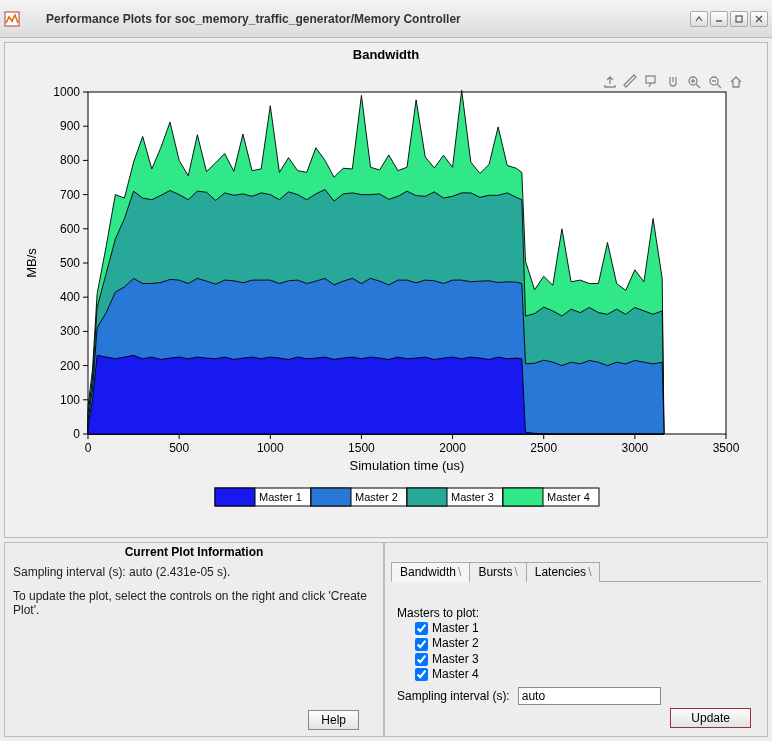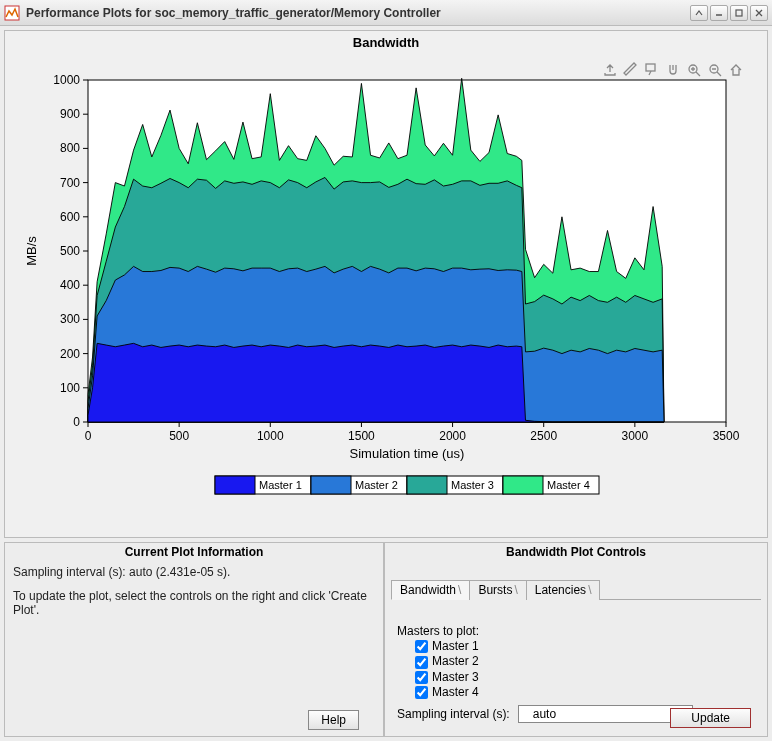--- a/index.html
+++ b/index.html
@@ -1,18 +1,18 @@
 <!DOCTYPE html>
 <html><head>
 <meta charset="utf-8">
 <style>
   * { box-sizing: border-box; margin: 0; padding: 0; }
   body { font-family: Arial, sans-serif; font-size: 12px; background: #e8e8e8; width: 772px; height: 741px; overflow: hidden; }
   .window { background: #ededed; width: 100%; height: 100%; display: flex; flex-direction: column; }
-  .titlebar { display: flex; align-items: center; background: linear-gradient(#f4f4f4,#dcdcdc); border-bottom: 1px solid #bbb; height: 26px; padding: 0 4px; }
+  .titlebar { display: flex; align-items: center; background: linear-gradient(#f4f4f4,#dcdcdc); border-bottom: 1px solid #bbb; height: 38px; padding: 0 4px; gap: 20px; }
   .titlebar .appicon { width: 16px; height: 16px; margin-right: 6px; position: relative; }
   .titlebar .title { font-weight: bold; font-size: 12px; color: #333; flex: 1; }
   .winbtns { display: flex; gap: 2px; }
   .winbtn { width: 18px; height: 16px; border: 1px solid #aaa; background: linear-gradient(#fff,#ddd); border-radius: 2px; display: flex; align-items: center; justify-content: center; font-size: 9px; color: #444; cursor: pointer; }
   .content { flex: 1; display: flex; flex-direction: column; padding: 4px; gap: 4px; }
   .plotpanel { border: 1px solid #bbb; background: #f0f0f0; position: relative; flex: 1; }
   .plottitle { text-align: center; font-weight: bold; font-size: 13px; padding-top: 4px; }
   .toolbar { position: absolute; right: 22px; top: 30px; display: flex; gap: 3px; }
   .tbtn { width: 18px; height: 18px; display: flex; align-items: center; justify-content: center; color: #888; cursor: pointer; }
   svg.chart { display: block; margin: 0 auto; }
@@ -26,21 +26,21 @@
   .btn { border: 1px solid #888; background: linear-gradient(#fdfdfd,#e3e3e3); padding: 2px 12px; font-size: 12px; cursor: pointer; }
   .helpbtnrow { position: absolute; right: 24px; bottom: 6px; }
   .tabs { display: flex; border-bottom: 1px solid #aaa; margin: 18px 6px; }
   .tab { padding: 2px 8px; border: 1px solid #aaa; border-bottom: none; background: #ededed; margin-right: -1px; font-size: 12px; position: relative; top: 1px; cursor: pointer; }
   .tab.active { background: #f5f5f5; border-bottom: 1px solid #f5f5f5; }
   .tab .slash { color: #888; margin-left: 2px; }
   .controls { padding: 6px 12px; font-size: 12px; }
   .controls label { display: block; margin: 1px 0; }
   input[type=checkbox] { margin-right: 4px; vertical-align: middle; }
   .samprow { margin-top: 6px; display: flex; align-items: center; gap: 8px; }
-  .samprow input[type=text] { width: 175px; border: 1px solid #888; padding: 1px 14px; font-size: 12px; background: #fff; }
+  .samprow input[type=text] { width: 143px; border: 1px solid #888; padding: 1px 3px; font-size: 12px; background: #fff; }
   .updatebtn { position: absolute; right: 16px; bottom: 8px; }
   .updatebtn .btn { padding: 2px 20px; border: 1px solid #a03030; }
 </style>
 </head>
 <body>
 
 <div class="window">
   <div class="titlebar">
     <span class="appicon">
       <svg width="16" height="16" viewBox="0 0 16 16">
@@ -183,21 +183,20 @@
         <div class="panelbody">
           <p>Sampling interval (s): auto (2.431e-05 s).</p>
           <p>To update the plot, select the controls on the right and click 'Create Plot'.</p>
         </div>
         <div class="helpbtnrow">
           <button class="btn">Help</button>
         </div>
       </div>
 
       <div class="panel right">
-        <div class="panelhdr">Bandwidth Plot Controls</div>
         <div class="tabs" id="tabs">
             <div class="tab active"><span>Bandwidth</span><span class="slash">\</span></div>
             <div class="tab"><span>Bursts</span><span class="slash">\</span></div>
             <div class="tab"><span>Latencies</span><span class="slash">\</span></div>
           </div>
         <div class="controls">
           <div>Masters to plot:</div>
           <div id="masters" style="padding-left:18px;">
               <label><input type="checkbox" checked="" style="">Master 1</label>
               <label><input type="checkbox" checked="" style="">Master 2</label>

